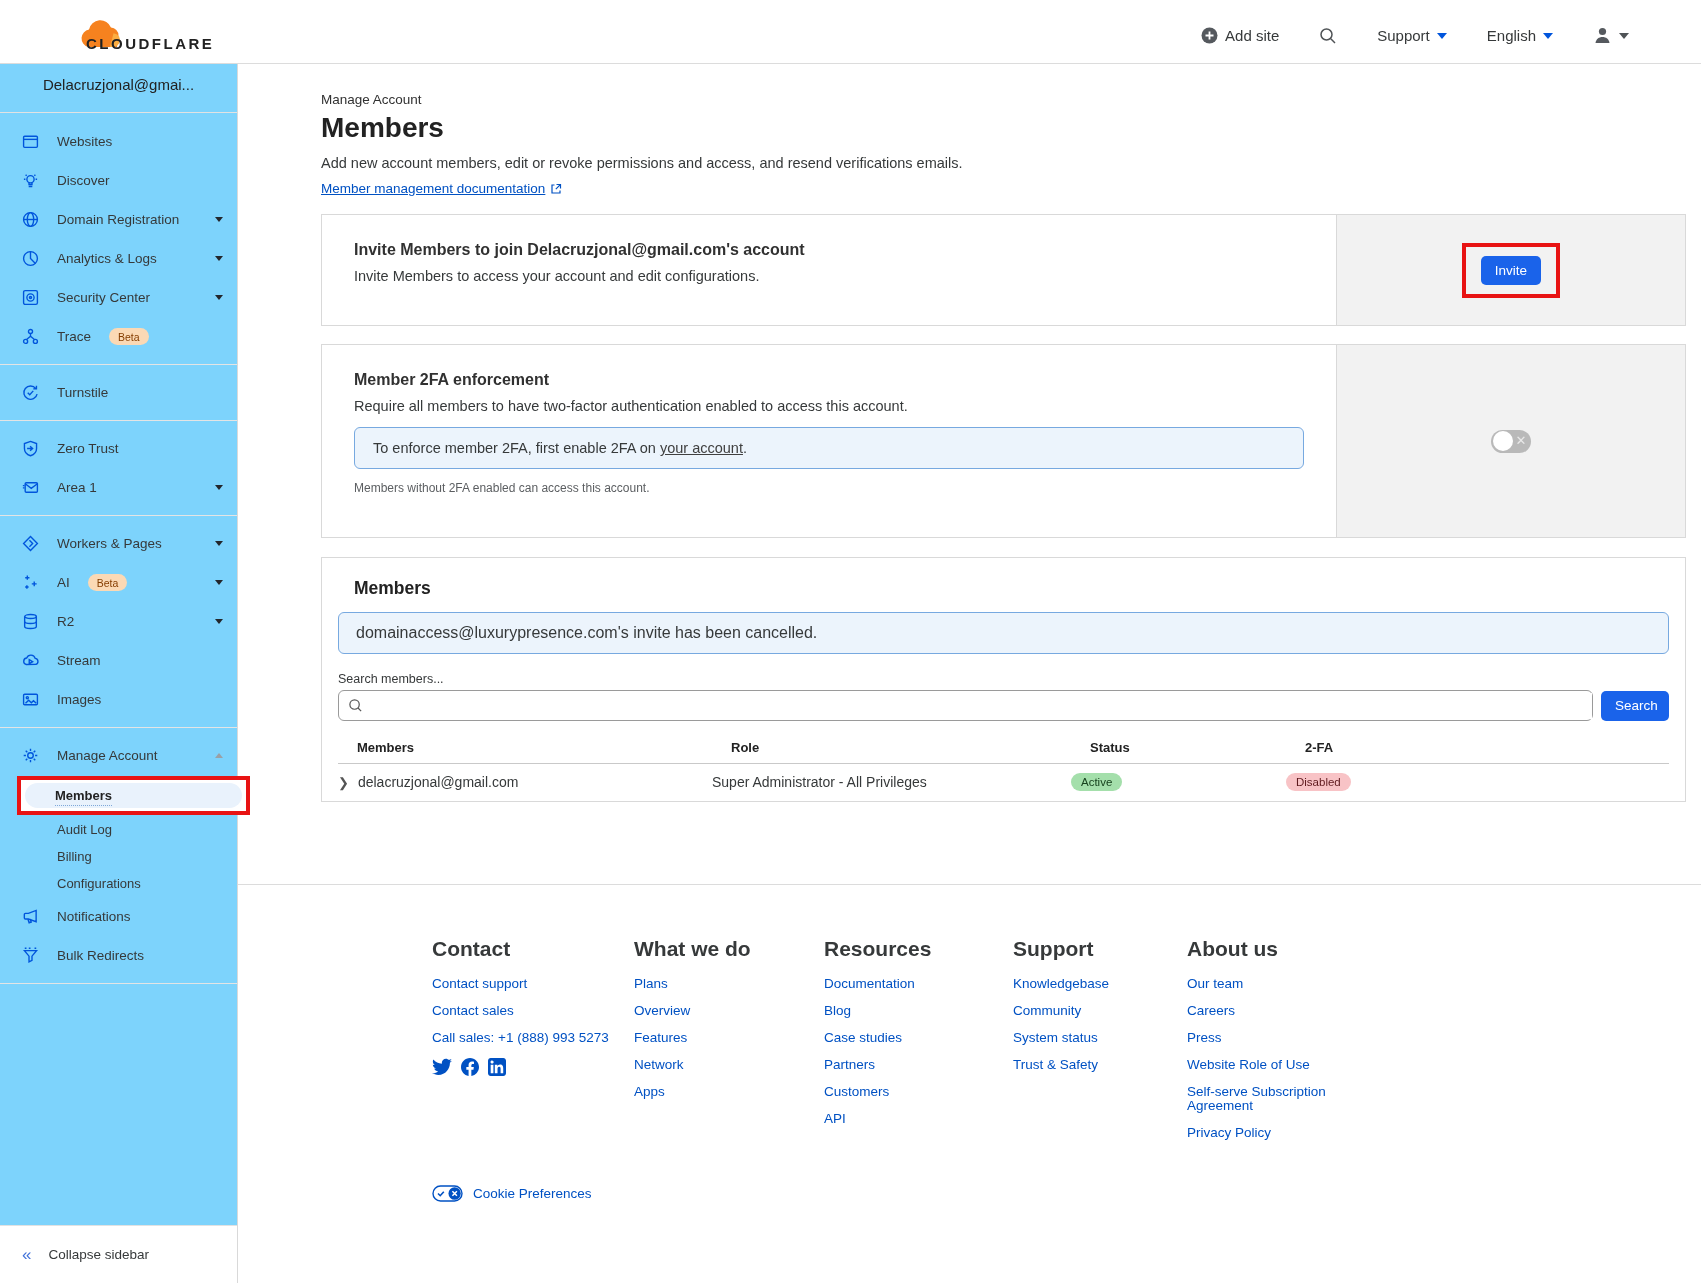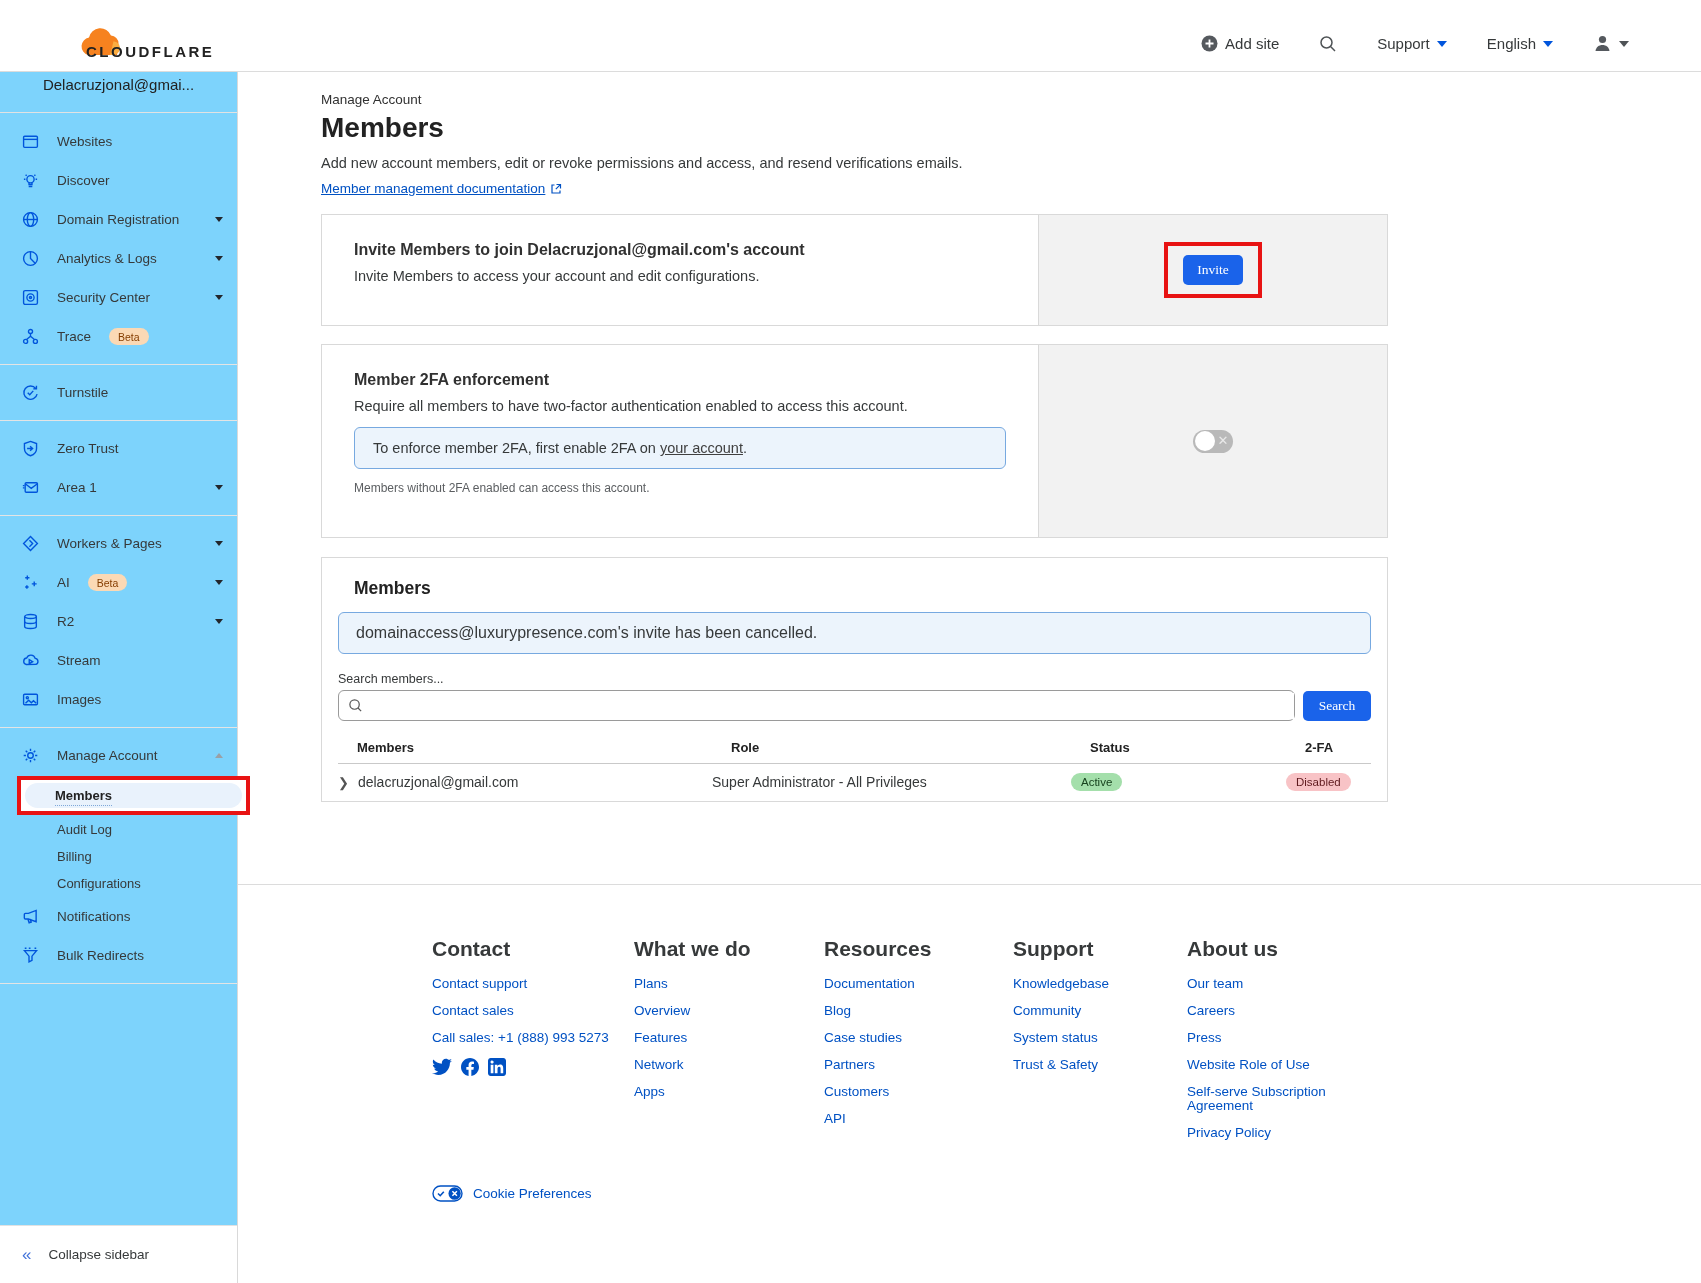--- a/index.html
+++ b/index.html
@@ -1,20 +1,20 @@
 <!DOCTYPE html>
 <html><head>
 <meta charset="utf-8">
 <style>
   * { margin:0; padding:0; box-sizing:border-box; }
   html,body { width:1701px; height:1283px; font-family:"Liberation Sans", sans-serif; background:#fff; color:#36393a; }
   #app { position:relative; width:1701px; height:1283px; overflow:hidden; }
 
   
-  .topbar { position:absolute; top:16px; left:0; width:1701px; height:56px; background:#fff;
+  .topbar { position:absolute; top:8px; left:0; width:1701px; height:56px; background:#fff;
             border-bottom:1px solid #dcdcdc; display:flex; align-items:center; z-index:10; }
   .logo { display:flex; align-items:flex-end; gap:0; padding-left:16px; }
   .logo-text { font-size:15px; font-weight:bold; letter-spacing:2.5px; color:#222; margin-left:-40px; margin-bottom:1px;}
   .topbar-right { margin-left:auto; display:flex; align-items:center; gap:40px; padding-right:72px; }
   .tb-item { display:flex; align-items:center; gap:7px; font-size:15px; color:#36393a; cursor:pointer; }
   .caret-blue { width:0;height:0;border-left:5px solid transparent;border-right:5px solid transparent;border-top:6px solid #0055dc; }
   .caret-dark { width:0;height:0;border-left:5px solid transparent;border-right:5px solid transparent;border-top:6px solid #4f5356; }
 
   
   .sidebar { position:absolute; top:56px; left:0; width:238px; height:1227px; background:#7dd3fc;
@@ -40,31 +40,31 @@
 
   
   .main { position:absolute; top:56px; left:238px; width:1463px; }
   .content { padding-left:83px; width:1250px; }
   .breadcrumb { margin-top:36px; font-size:13.5px; color:#313131; }
   h1.page-title { margin-top:5px; font-size:28px; font-weight:600; color:#222; }
   .page-desc { margin-top:11px; font-size:14.5px; color:#36393a; }
   .doc-link { margin-top:10px; display:inline-flex; align-items:center; gap:5px;
               font-size:13.5px; color:#0051c3; text-decoration:underline; cursor:pointer;text-align:right; }
 
-  .card { border:1px solid #d9d9d9; width:1067px; display:flex; background:#fff; }
+  .card { border:1px solid #d9d9d9; width:1365px; display:flex; background:#fff; }
   .card-left { flex:1; padding:26px 32px; }
   .card-right { width:349px; background:#f2f2f2; border-left:1px solid #d9d9d9;
                 display:flex; align-items:center; justify-content:center; }
   .card-title { font-size:16px; font-weight:bold; color:#313131; }
   .card-text { margin-top:9px; font-size:14.5px; color:#36393a; }
   .card-invite { margin-top:17px; min-height:112px; }
   .card-2fa { margin-top:18px; min-height:194px; }
   .annotation-invite { border:4px solid #e81313; padding:9px 15px; }
   .btn { background:#1a63ea; color:#fff; border:none; border-radius:5px; font-size:13.5px;
-         padding:7px 14px; cursor:pointer; font-family:Liberation Serif, serif; }
+         padding:7px 14px; cursor:pointer; font-family:Liberation Sans, sans-serif; }
   .infobox { margin-top:13px; background:#ecf4fc; border:1px solid #77a9e0; border-radius:6px;
              padding:12px 18px; font-size:14.5px; color:#36393a; }
   .infobox a { color:#404040; text-decoration:underline; cursor:pointer; }
   .small-note { margin-top:12px; font-size:12px; color:#5b5e61; }
   .toggle { width:40px; height:23px; background:#b9b9b9; border-radius:12px; position:relative; cursor:pointer; }
   .toggle .knob { position:absolute; left:1.5px; top:1.5px; width:20px; height:20px; border-radius:50%; background:#fff; }
   .toggle .x { position:absolute; right:4.5px; top:3px; color:#e9e9e9; font-size:13px; }
 
   .card-members { margin-top:19px; display:block; padding:20px 16px 0; }
   .members-title { font-size:17.5px; font-weight:bold; color:#222; margin-left:16px; }

